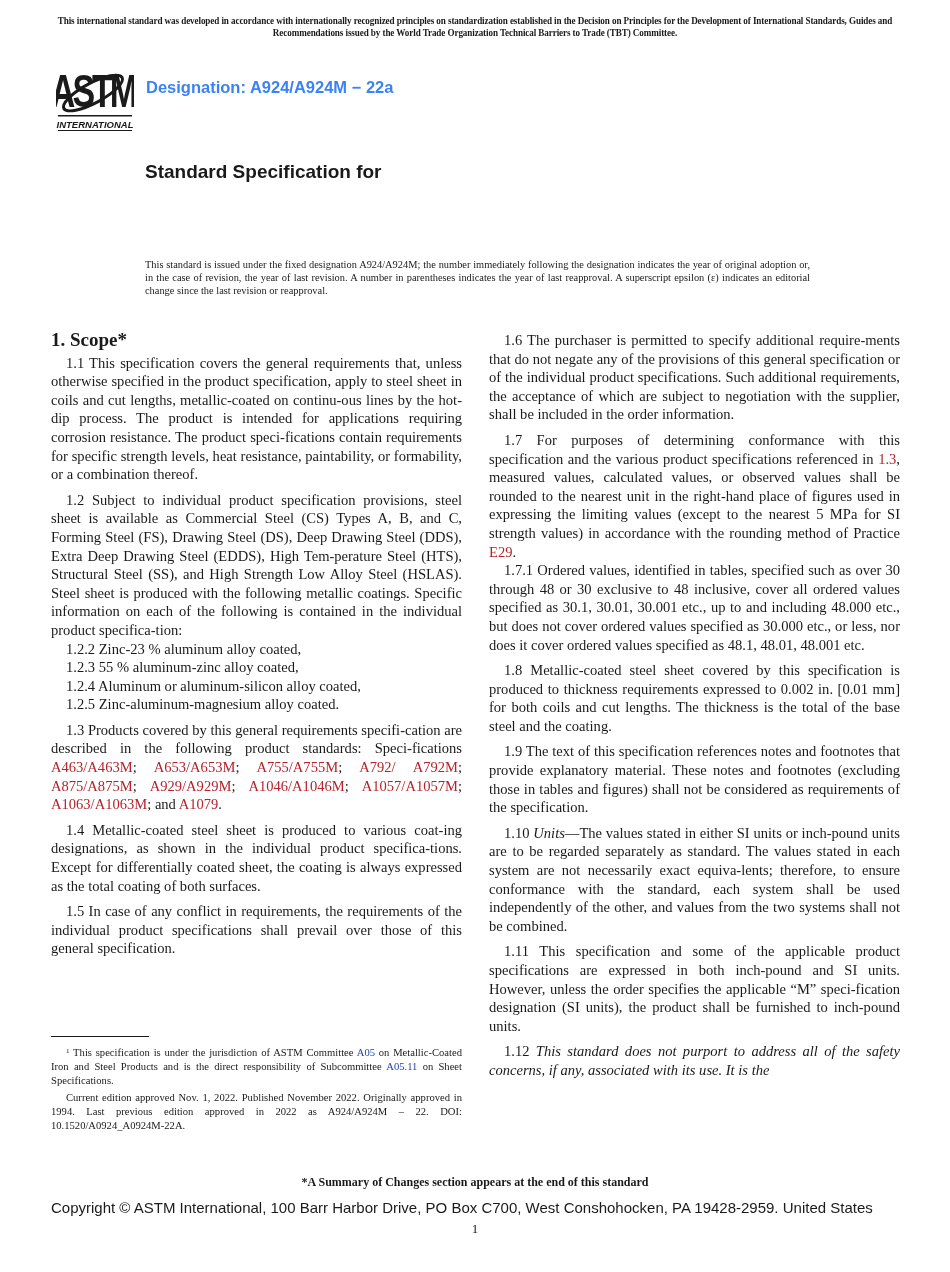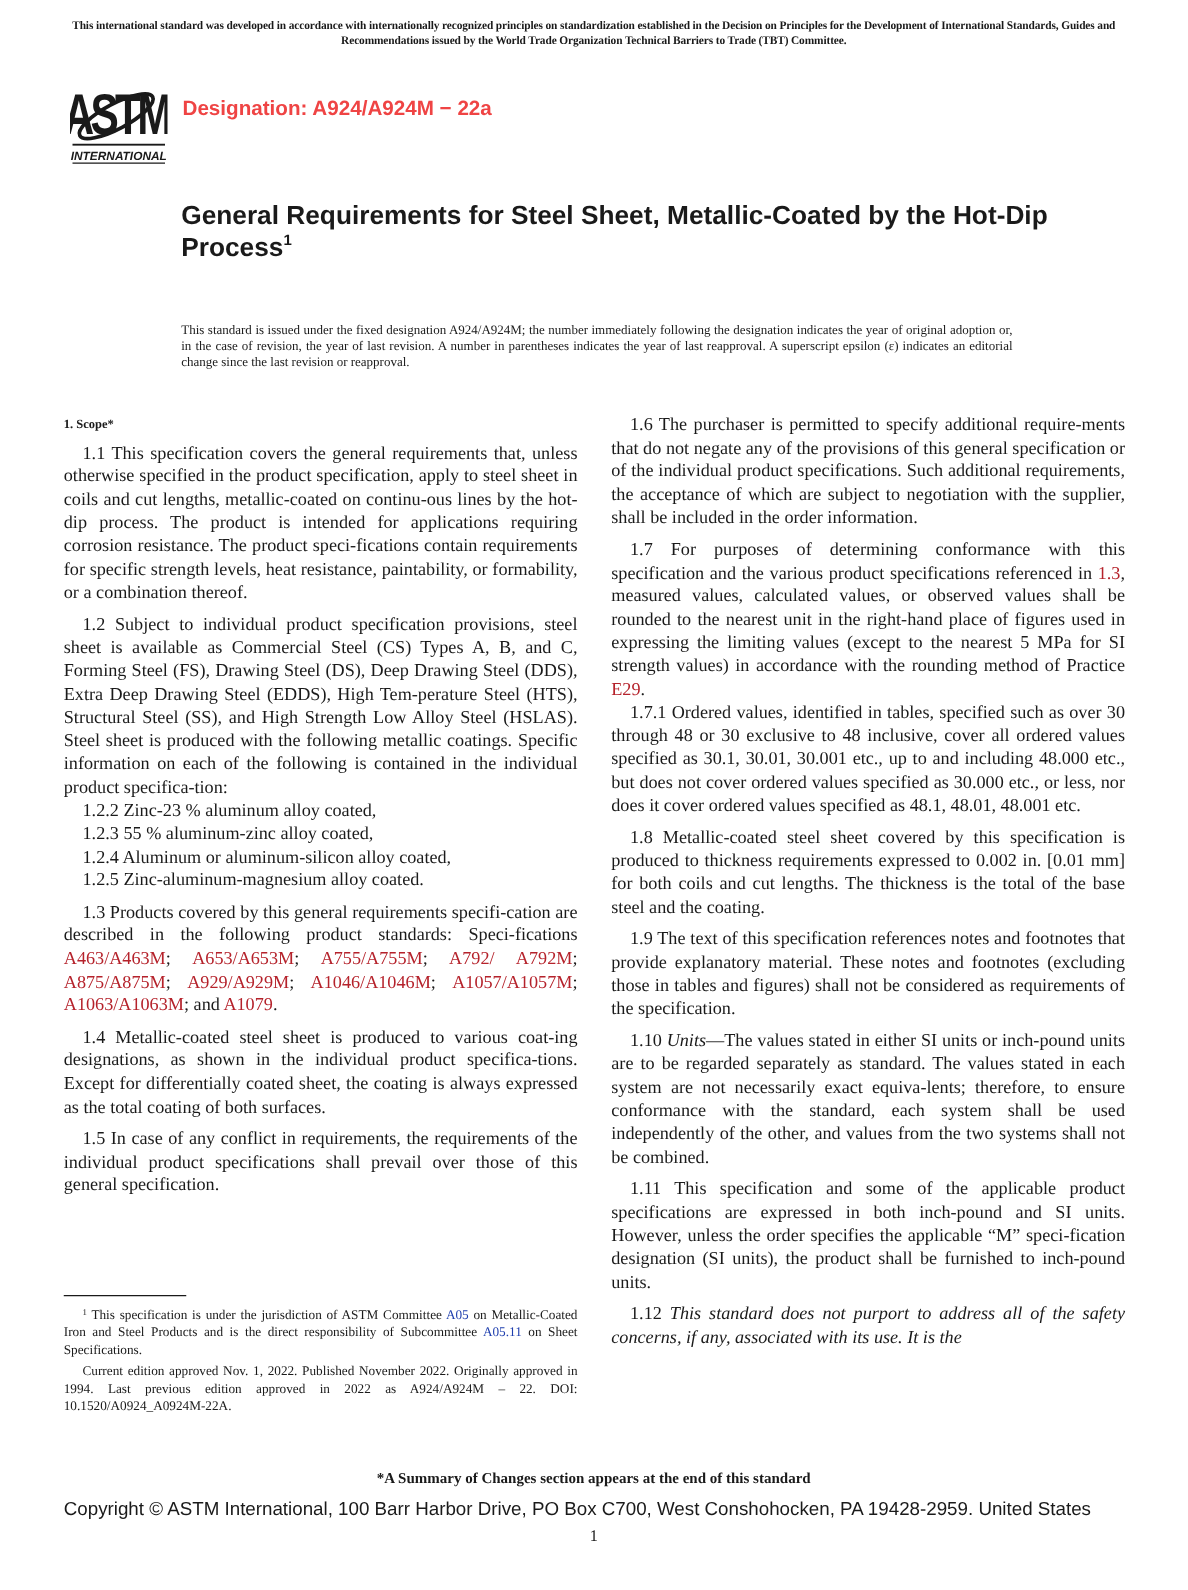--- a/index.html
+++ b/index.html
@@ -1,30 +1,30 @@
 <!DOCTYPE html>
 <html><head>
 <meta charset="utf-8">
 <style>
   html, body { margin: 0; padding: 0; background: #ffffff; }
   body { width: 950px; height: 1272px; position: relative; overflow: hidden; color: #1a1a1a; font-family: "Liberation Serif", serif; }
   .notice { position: absolute; left: 40px; top: 15px; width: 870px; text-align: center; font-family: "Liberation Serif", serif; font-weight: bold; font-size: 9.3px; line-height: 12px; letter-spacing: -0.1px; transform: scaleX(0.98); }
   .logo { position: absolute; left: 56px; top: 57px; width: 78px; height: 76px; }
-  .designation { position: absolute; left: 146px; top: 78px; font-family: "Liberation Sans", sans-serif; font-weight: bold; font-size: 16.5px; color: #ef4444; }
+  .designation { position: absolute; left: 146px; top: 78px; font-family: "Liberation Sans", sans-serif; font-weight: bold; font-size: 16.5px; color: #3b82f6; }
   .title-block { position: absolute; left: 145px; top: 160px; width: 720px; font-family: "Liberation Sans", sans-serif; font-weight: bold; color: #1a1a1a; }
   .title-l1 { font-size: 19px; line-height: 24px; }
   .title-l2 { font-size: 21px; line-height: 26px; }
   .title-l2 sup { font-size: 12px; vertical-align: 9px; line-height: 0; }
   .issued { position: absolute; left: 145px; top: 258px; width: 665px; font-size: 10.4px; line-height: 13px; text-align: justify; }
   .col { position: absolute; top: 331px; width: 411px; font-size: 14.55px; line-height: 18.6px; text-align: justify; hyphens: manual; }
   .col.left { left: 51px; }
   .col.right { left: 489px; }
   .col p { margin: 0 0 7px 0; text-indent: 15px; }
   .col p.tight { margin-bottom: 0; }
-  .sec-head { font-weight: bold; font-size: 10px; margin: 0 0 4px 0; }
+  .sec-head { font-weight: bold; font-size: 19px; margin: 0 0 4px 0; }
   .sub-items { margin: 0 0 7px 0; }
   .sub-items div { padding-left: 15px; }
   .link-red { color: #b5222b; text-decoration: none; }
   .link-blue { color: #1f3fae; text-decoration: none; }
   .fn-rule { position: absolute; left: 51px; top: 1036px; width: 98px; height: 0; border-top: 1px solid #1a1a1a; }
   .footnotes { position: absolute; left: 51px; top: 1046px; width: 411px; font-size: 10.6px; line-height: 14.2px; text-align: justify; }
   .footnotes p { margin: 0 0 2px 0; text-indent: 15px; }
   .footnotes sup { font-size: 7px; vertical-align: 3px; line-height: 0; }
   .summary { position: absolute; left: 0; top: 1175px; width: 950px; text-align: center; font-weight: bold; font-size: 12px; font-family: "Liberation Serif", serif; }
   .copyright { position: absolute; left: 51px; top: 1199px; font-family: "Liberation Sans", sans-serif; font-size: 15px; }
@@ -42,21 +42,21 @@
     <text x="37" y="50" text-anchor="middle" font-family="Liberation Sans, sans-serif" font-weight="bold" font-size="34" fill="#1a1a1a" transform="scale(1,1.35) translate(0,-13)" letter-spacing="-3">ASTM</text>
     <rect x="2" y="58" width="74" height="1.5" fill="#1a1a1a"></rect>
     <text x="39" y="71" text-anchor="middle" font-family="Liberation Sans, sans-serif" font-weight="bold" font-style="italic" font-size="9.5" fill="#1a1a1a">INTERNATIONAL</text>
     <rect x="2" y="73" width="74" height="1" fill="#1a1a1a"></rect>
   </svg>
 </div>
 
 <div class="designation">Designation: A924/A924M − 22a</div>
 
 <div class="title-block">
-  <div class="title-l2"><span>General Requirements for Steel Sheet, Metallic-Coated by the Hot-Dip Process</span><sup>1</sup></div>
+  <div class="title-l1">Standard Specification for</div>
 </div>
 
 <div class="issued">This standard is issued under the fixed designation A924/A924M; the number immediately following the designation indicates the year of original adoption or, in the case of revision, the year of last revision. A number in parentheses indicates the year of last reapproval. A superscript epsilon (ε) indicates an editorial change since the last revision or reapproval.</div>
 
 <div class="col left">
   <div class="sec-head">1. Scope*</div>
   <p>1.1 This specification covers the general requirements that, unless otherwise specified in the product specification, apply to steel sheet in coils and cut lengths, metallic-coated on continu-ous lines by the hot-dip process. The product is intended for applications requiring corrosion resistance. The product speci-fications contain requirements for specific strength levels, heat resistance, paintability, or formability, or a combination thereof.</p>
   <p class="tight">1.2 Subject to individual product specification provisions, steel sheet is available as Commercial Steel (CS) Types A, B, and C, Forming Steel (FS), Drawing Steel (DS), Deep Drawing Steel (DDS), Extra Deep Drawing Steel (EDDS), High Tem-perature Steel (HTS), Structural Steel (SS), and High Strength Low Alloy Steel (HSLAS). Steel sheet is produced with the following metallic coatings. Specific information on each of the following is contained in the individual product specifica-tion:</p>
   <div class="sub-items">
     <div>1.2.2  Zinc-23 % aluminum alloy coated,</div>

